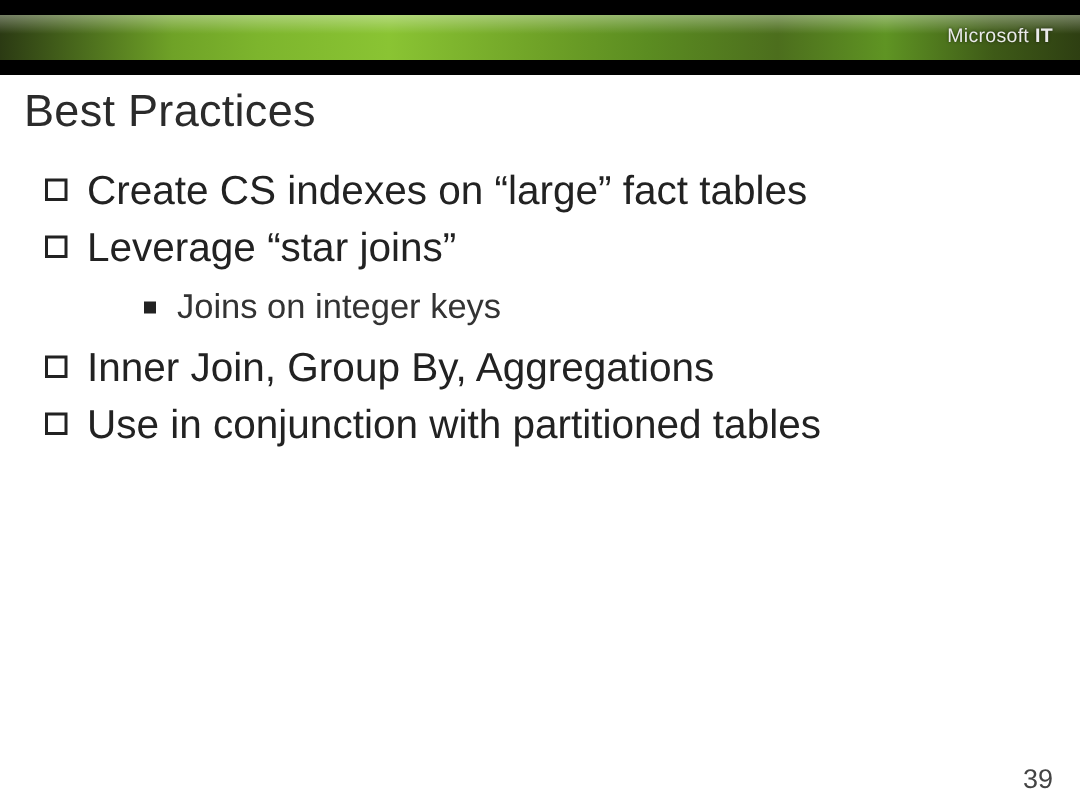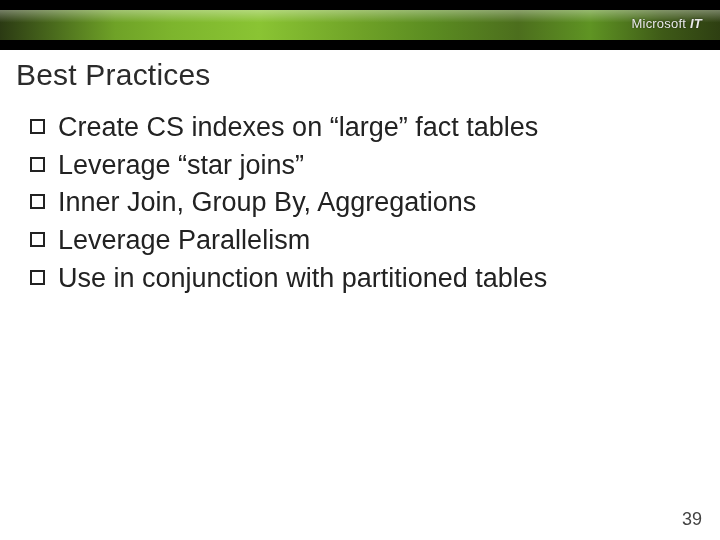--- a/index.html
+++ b/index.html
@@ -18,21 +18,21 @@
   .band .grad::after {
     content: ""; position: absolute; top: 0; left: 0; right: 0; height: 14px;
     background: linear-gradient(180deg, rgba(255,255,255,0.35), rgba(255,255,255,0) 90%);
   }
   .brand {
     position: absolute; top: 16px; right: 18px; color: #eaeaea;
     font-size: 13px; font-weight: 400; letter-spacing: 0.2px;
     display: flex; align-items: baseline; gap: 4px;
     text-shadow: 0 0 2px rgba(0,0,0,0.6);
   }
-  .brand .it { font-style: italic; font-weight: 600; }
+  .brand .it { font-weight: 600; }
 
   .content { position: absolute; top: 58px; left: 16px; right: 16px; }
 
   .title {
     font-size: 30px; font-weight: 300; color: #2b2b2b;
     letter-spacing: 0.2px; margin-bottom: 18px;
   }
 
   ul.lvl1 { list-style: none; padding-left: 12px; }
   ul.lvl1 > li {
@@ -72,21 +72,23 @@
     </div>
   </div>
 
   <div class="content">
     <h1 class="title">Best Practices</h1>
 
     <ul class="lvl1">
       <li><span>Create CS indexes on “large” fact tables</span></li>
       <li>
         <span>Leverage “star joins”</span>
+        <ul class="lvl2">
+          <li><span>Joins on integer keys</span></li>
+        </ul>
       </li>
       <li><span>Inner Join, Group By, Aggregations</span></li>
-      <li><span>Leverage Parallelism</span></li>
       <li><span>Use in conjunction with partitioned tables</span></li>
     </ul>
   </div>
 
   <div class="pagenum">39</div>
 </div>
 
 </body></html>

